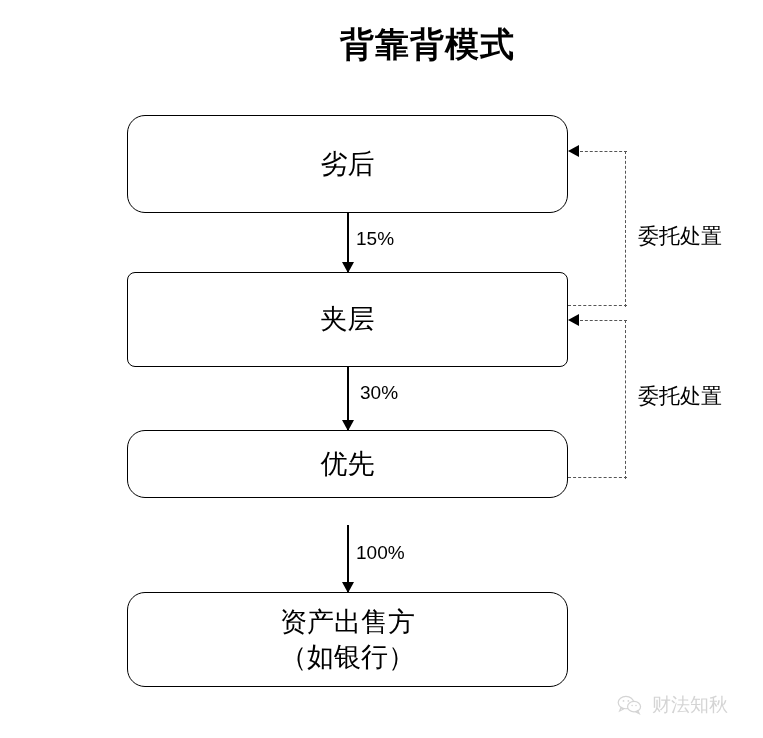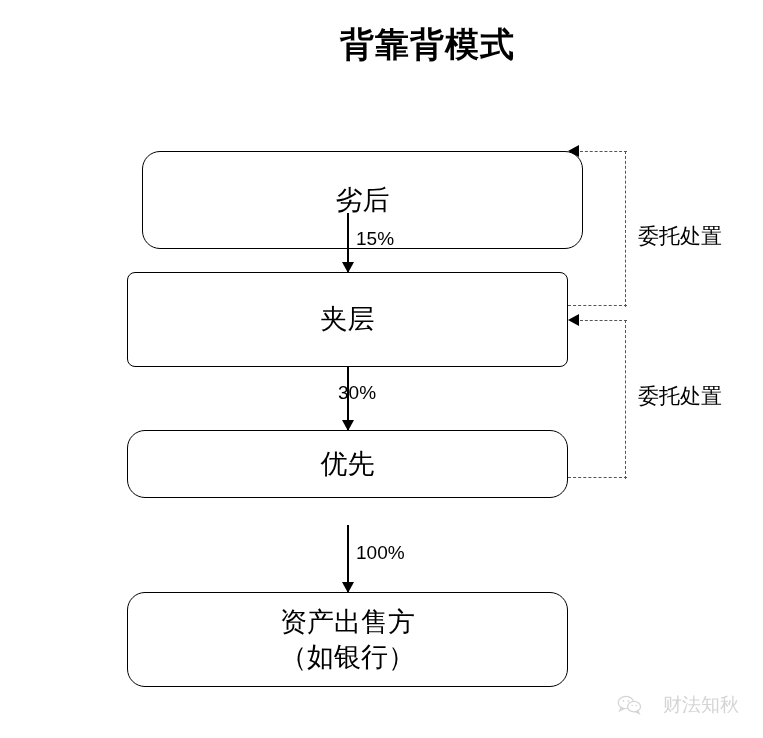--- a/index.html
+++ b/index.html
@@ -44,21 +44,21 @@
     text-align: center;
   }
   .node-label {
     font-family: "Liberation Serif", "DejaVu Serif", serif;
     font-size: 27px;
     color: #000000;
     line-height: 1.28;
     white-space: pre-line;
   }
 
-  .box-subordinate { left: 142px; top: 115px;  width: 441px; height: 98px; margin-top: 36px; }
+  .box-subordinate { left: 127px; top: 115px;  width: 441px; height: 98px; }
   .box-mezzanine   { left: 127px; top: 272px;  width: 441px; height: 95px; border-radius: 8px; }
   .box-senior      { left: 127px; top: 430px;  width: 441px; height: 68px; }
   .box-seller      { left: 127px; top: 592px;  width: 441px; height: 95px; }
 
   
   .flow-arrow {
     position: absolute;
     width: 1.6px;
     background: #000000;
   }
@@ -79,21 +79,21 @@
   .arrow-3 { left: 347px; top: 525px; height: 67px; }
 
   .pct-label {
     position: absolute;
     font-family: "Liberation Sans", "DejaVu Sans", sans-serif;
     font-size: 19px;
     color: #000000;
     white-space: nowrap;
   }
   .pct-1 { left: 356px; top: 228px; }
-  .pct-2 { left: 338px; top: 382px; }
+  .pct-2 { left: 360px; top: 382px; }
   .pct-3 { left: 356px; top: 542px; }
 
   
   .dash-h {
     position: absolute;
     height: 0;
     border-top: 1.8px dashed #555555;
   }
   .dash-v {
     position: absolute;
@@ -132,21 +132,21 @@
   .dash-label-1 { left: 638px; top: 222px; }
   .dash-label-2 { left: 638px; top: 382px; }
 
   
   .watermark {
     position: absolute;
     left: 617px;
     top: 692px;
     display: flex;
     align-items: center;
-    gap: 20px;
+    gap: 9px;
     opacity: 0.42;
   }
   .wm-icon { width: 26px; height: 22px; display: block; }
   .wm-text {
     font-family: "Liberation Serif", "DejaVu Serif", serif;
     font-size: 19px;
     color: #9a9a9a;
     white-space: nowrap;
   }
 </style>

